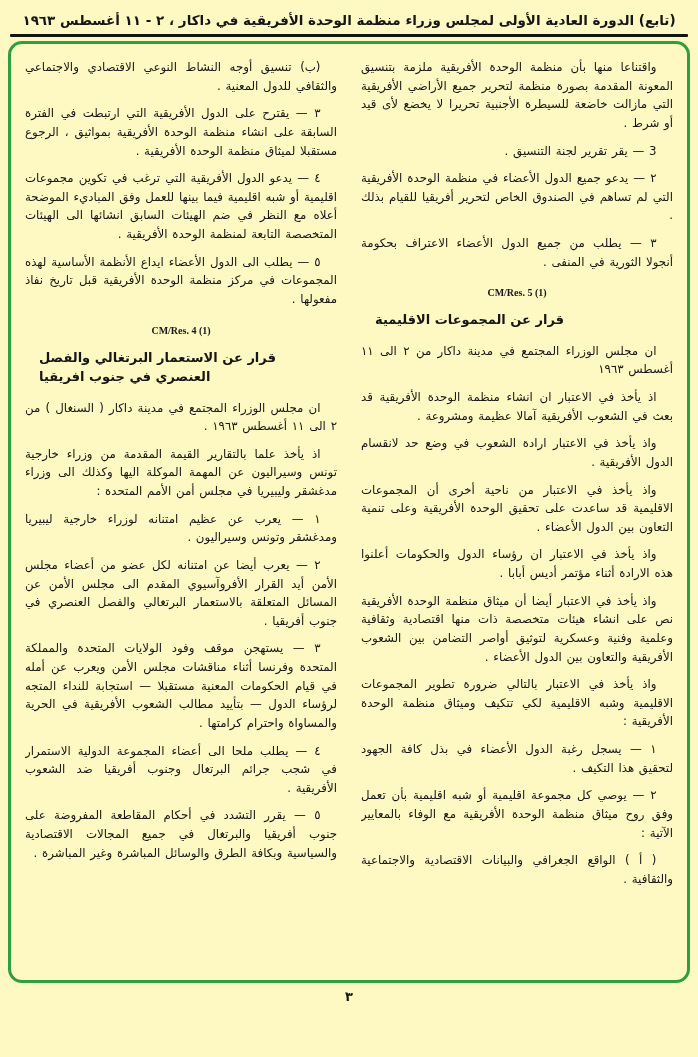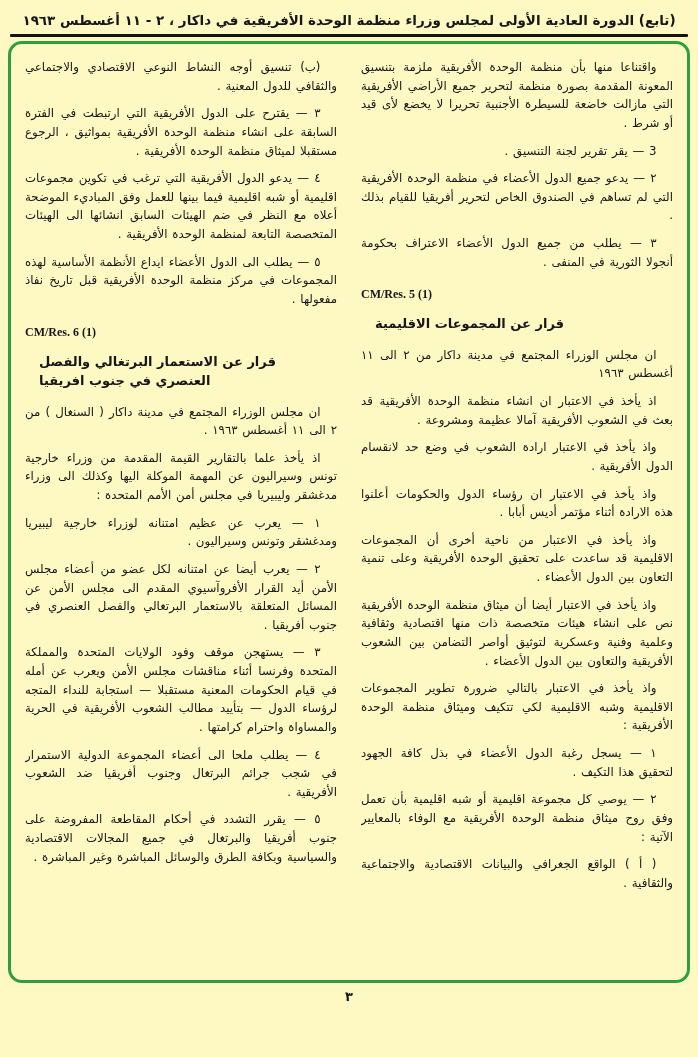--- a/index.html
+++ b/index.html
@@ -17,21 +17,21 @@
     border:3px solid var(--accent-green); border-radius:14px;
     height:942px; padding:14px 14px 10px 14px;
     direction:rtl; display:flex; gap:24px;
   }
   .col { flex:1; overflow:hidden; direction:rtl; }
   .para {
     font-size:11.8px; line-height:1.58; text-align:justify;
     margin:0 0 9px 0; text-indent:1.4em; word-spacing:1px;
   }
   .res-code {
-    direction:ltr; text-align:left; font-weight:bold; font-size:12px;
+    direction:ltr; text-align:center; font-weight:bold; font-size:10px;
     font-family:"Liberation Serif", serif; margin:16px 0 12px 0;
   }
   .res-title { text-align:left; font-weight:bold; font-size:13px; margin:2px 14px 12px 14px; line-height:1.5; }
   .page-number { text-align:center; font-weight:bold; font-size:13px; margin-top:6px; }
 </style>
 </head>
 <body>
 
 <div class="page">
 
@@ -43,35 +43,35 @@
     <div class="col">
       <p class="para">واقتناعا منها بأن منظمة الوحدة الأفريقية ملزمة بتنسيق المعونة المقدمة بصورة منظمة لتحرير جميع الأراضي الأفريقية التي مازالت خاضعة للسيطرة الأجنبية تحريرا لا يخضع لأى قيد أو شرط .</p>
       <p class="para">3 — يقر تقرير لجنة التنسيق .</p>
       <p class="para">٢ — يدعو جميع الدول الأعضاء في منظمة الوحدة الأفريقية التي لم تساهم في الصندوق الخاص لتحرير أفريقيا للقيام بذلك .</p>
       <p class="para">٣ — يطلب من جميع الدول الأعضاء الاعتراف بحكومة أنجولا الثورية في المنفى .</p>
       <div class="res-code">CM/Res. 5 (1)</div>
       <div class="res-title">قرار عن المجموعات الاقليمية</div>
       <p class="para">ان مجلس الوزراء المجتمع في مدينة داكار من ٢ الى ١١ أغسطس ١٩٦٣</p>
       <p class="para">اذ يأخذ في الاعتبار ان انشاء منظمة الوحدة الأفريقية قد بعث في الشعوب الأفريقية آمالا عظيمة ومشروعة .</p>
       <p class="para">واذ يأخذ في الاعتبار ارادة الشعوب في وضع حد لانقسام الدول الأفريقية .</p>
+      <p class="para">واذ يأخذ في الاعتبار من ناحية أخرى أن المجموعات الاقليمية قد ساعدت على تحقيق الوحدة الأفريقية وعلى تنمية التعاون بين الدول الأعضاء .</p>
       <p class="para">واذ يأخذ في الاعتبار ان رؤساء الدول والحكومات أعلنوا هذه الارادة أثناء مؤتمر أديس أبابا .</p>
-      <p class="para">واذ يأخذ في الاعتبار من ناحية أخرى أن المجموعات الاقليمية قد ساعدت على تحقيق الوحدة الأفريقية وعلى تنمية التعاون بين الدول الأعضاء .</p>
       <p class="para">واذ يأخذ في الاعتبار أيضا أن ميثاق منظمة الوحدة الأفريقية نص على انشاء هيئات متخصصة ذات منها اقتصادية وثقافية وعلمية وفنية وعسكرية لتوثيق أواصر التضامن بين الشعوب الأفريقية والتعاون بين الدول الأعضاء .</p>
       <p class="para">واذ يأخذ في الاعتبار بالتالي ضرورة تطوير المجموعات الاقليمية وشبه الاقليمية لكي تتكيف وميثاق منظمة الوحدة الأفريقية :</p>
       <p class="para">١ — يسجل رغبة الدول الأعضاء في بذل كافة الجهود لتحقيق هذا التكيف .</p>
       <p class="para">٢ — يوصي كل مجموعة اقليمية أو شبه اقليمية بأن تعمل وفق روح ميثاق منظمة الوحدة الأفريقية مع الوفاء بالمعايير الآتية :</p>
       <p class="para">( أ ) الواقع الجغرافي والبيانات الاقتصادية والاجتماعية والثقافية .</p>
     </div>
 
     <div class="col">
       <p class="para">(ب) تنسيق أوجه النشاط النوعي الاقتصادي والاجتماعي والثقافي للدول المعنية .</p>
       <p class="para">٣ — يقترح على الدول الأفريقية التي ارتبطت في الفترة السابقة على انشاء منظمة الوحدة الأفريقية بمواثيق ، الرجوع مستقبلا لميثاق منظمة الوحدة الأفريقية .</p>
       <p class="para">٤ — يدعو الدول الأفريقية التي ترغب في تكوين مجموعات اقليمية أو شبه اقليمية فيما بينها للعمل وفق المباديء الموضحة أعلاه مع النظر في ضم الهيئات السابق انشائها الى الهيئات المتخصصة التابعة لمنظمة الوحدة الأفريقية .</p>
       <p class="para">٥ — يطلب الى الدول الأعضاء ايداع الأنظمة الأساسية لهذه المجموعات في مركز منظمة الوحدة الأفريقية قبل تاريخ نفاذ مفعولها .</p>
-      <div class="res-code">CM/Res. 6 (1)</div>
+      <div class="res-code">CM/Res. 4 (1)</div>
       <div class="res-title">قرار عن الاستعمار البرتغالي والفصل العنصري في جنوب افريقيا</div>
       <p class="para">ان مجلس الوزراء المجتمع في مدينة داكار ( السنغال ) من ٢ الى ١١ أغسطس ١٩٦٣ .</p>
       <p class="para">اذ يأخذ علما بالتقارير القيمة المقدمة من وزراء خارجية تونس وسيراليون عن المهمة الموكلة اليها وكذلك الى وزراء مدغشقر وليبيريا في مجلس أمن الأمم المتحدة :</p>
       <p class="para">١ — يعرب عن عظيم امتنانه لوزراء خارجية ليبيريا ومدغشقر وتونس وسيراليون .</p>
       <p class="para">٢ — يعرب أيضا عن امتنانه لكل عضو من أعضاء مجلس الأمن أيد القرار الأفروآسيوي المقدم الى مجلس الأمن عن المسائل المتعلقة بالاستعمار البرتغالي والفصل العنصري في جنوب أفريقيا .</p>
       <p class="para">٣ — يستهجن موقف وفود الولايات المتحدة والمملكة المتحدة وفرنسا أثناء مناقشات مجلس الأمن ويعرب عن أمله في قيام الحكومات المعنية مستقبلا — استجابة للنداء المتجه لرؤساء الدول — بتأييد مطالب الشعوب الأفريقية في الحرية والمساواة واحترام كرامتها .</p>
       <p class="para">٤ — يطلب ملحا الى أعضاء المجموعة الدولية الاستمرار في شجب جرائم البرتغال وجنوب أفريقيا ضد الشعوب الأفريقية .</p>
       <p class="para">٥ — يقرر التشدد في أحكام المقاطعة المفروضة على جنوب أفريقيا والبرتغال في جميع المجالات الاقتصادية والسياسية وبكافة الطرق والوسائل المباشرة وغير المباشرة .</p>
     </div>
 

